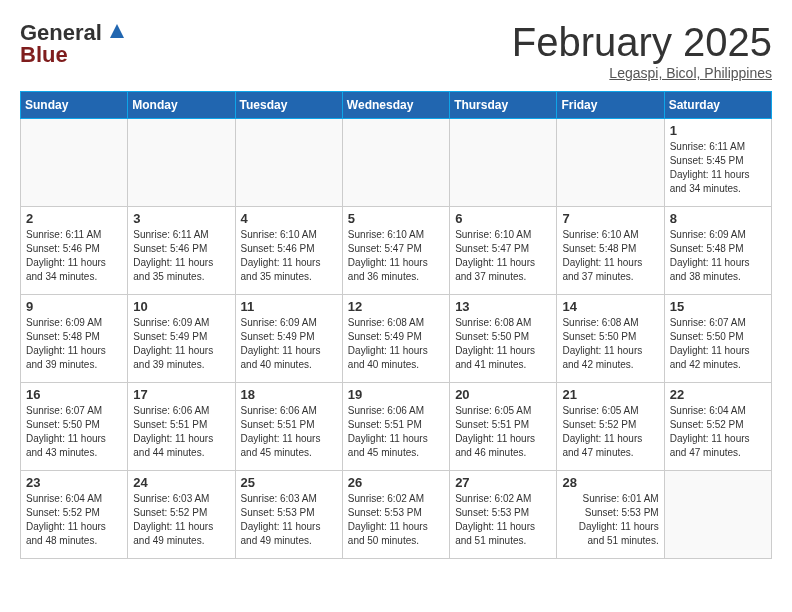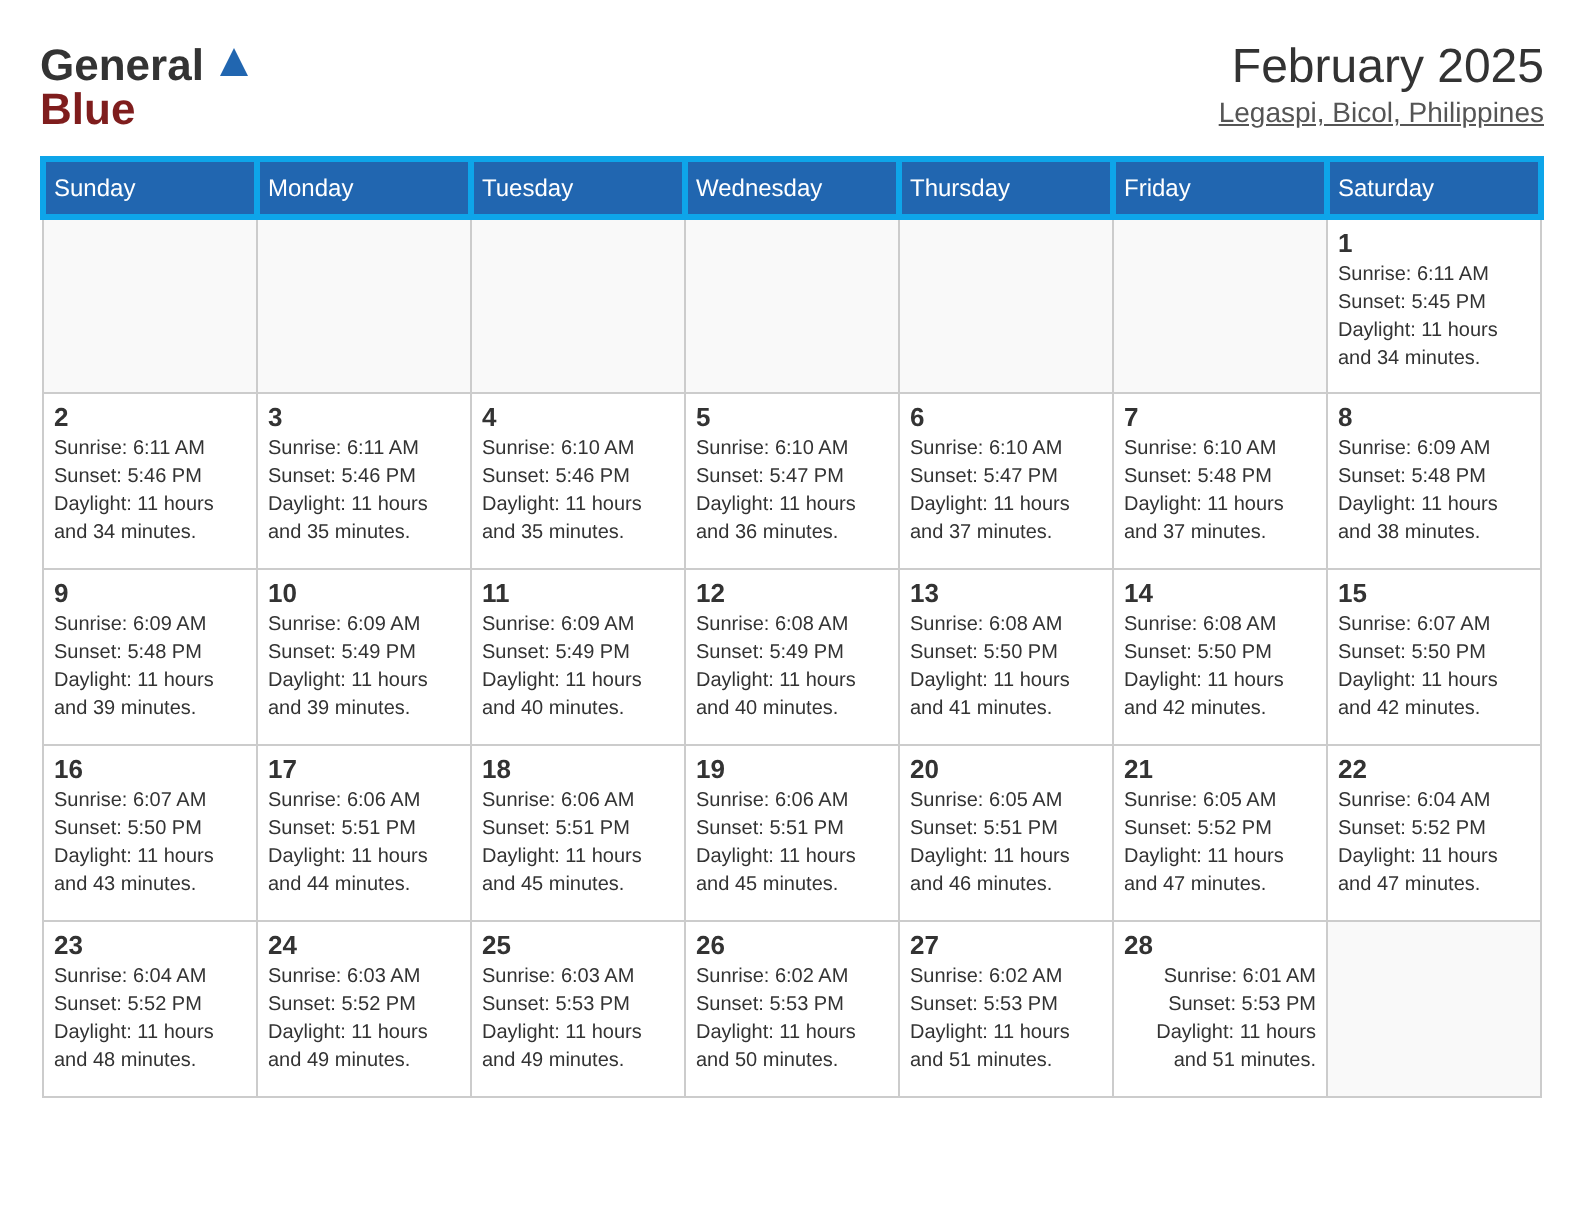--- a/index.html
+++ b/index.html
@@ -24,42 +24,42 @@
     .logo-text {
       font-size: 22px;
       font-weight: bold;
     }
     .logo-general { color: #333; }
     .logo-blue { color: #7f1d1d; }
     .title-block {
       text-align: right;
     }
     .month-title {
-      font-size: 24px;
+      font-size: 40px;
       color: #333;
       font-weight: normal;
     }
     .subtitle {
       font-size: 14px;
       color: #555;
       text-decoration: underline;
     }
     .calendar {
       width: 100%;
       border-collapse: collapse;
       border: 1px solid #ccc;
     }
     .calendar th {
       background: #2166b0;
       color: #fff;
       font-size: 12px;
       padding: 6px 4px;
       text-align: left;
-      border: 3px solid #0ea5e9;
-      font-weight: normal;
+      border: 1px solid #0ea5e9;
+      font-weight: bold;
     }
     .calendar td {
       border: 1px solid #ccc;
       vertical-align: top;
       padding: 4px 5px;
       width: calc(100%/7);
       height: 88px;
       font-size: 10.5px;
       color: #333;
       background: #fff;

